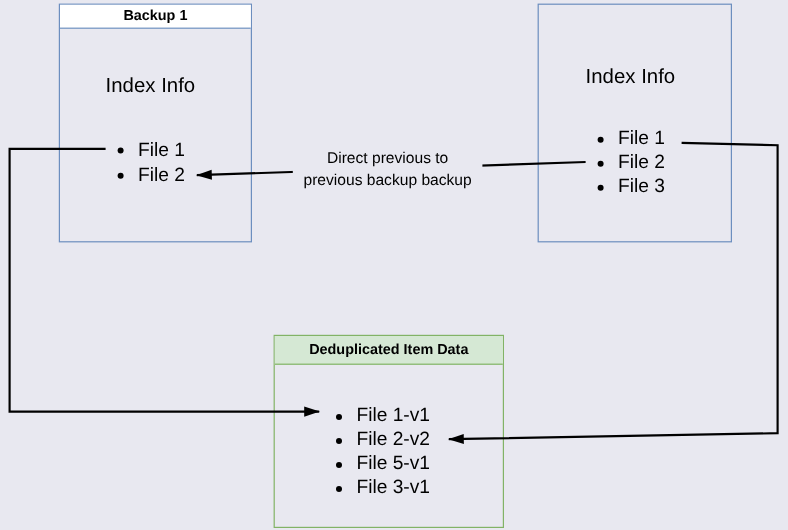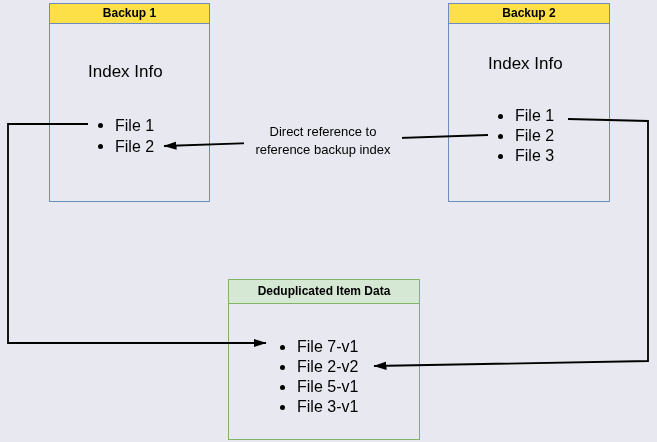--- a/index.html
+++ b/index.html
@@ -24,21 +24,21 @@
   .node-header {
     box-sizing: border-box;
     border-bottom: 1.5px solid;
     border-color: inherit;
     font-weight: bold;
     font-size: 12px;
     text-align: center;
     overflow: hidden;
     white-space: nowrap;
   }
-  .blue  .node-header { background: #fde047; border-bottom-color: #6c8ebf; height: 20px; line-height: 19px; }
+  .blue  .node-header { background: #ffffff; border-bottom-color: #6c8ebf; height: 20px; line-height: 19px; }
   .green .node-header { background: #d5e8d4; border-bottom-color: #82b366; height: 24px; line-height: 23px; }
   .subtitle {
     position: absolute;
     font-size: 17px;
     line-height: 20px;
     white-space: nowrap;
     margin-left: 12px;
   }
   ul.filelist {
     position: absolute;
@@ -98,21 +98,20 @@
         <span>File 1</span>
       </li>
       <li>
         <span class="bullet"></span>
         <span>File 2</span>
       </li>
     </ul>
   </div>
 
   <div class="node blue b2" style="left:448px; top:3px; width:162px; height:199px;">
-    <div class="node-header">Backup 2</div>
     <div class="subtitle" style="left:27px; top:50px;">Index Info</div>
     <ul class="filelist" style="left:49px; top:102px;">
       <li>
         <span class="bullet"></span>
         <span>File 1</span>
       </li>
       <li>
         <span class="bullet"></span>
         <span>File 2</span>
       </li>
@@ -121,21 +120,21 @@
         <span>File 3</span>
       </li>
     </ul>
   </div>
 
   <div class="node green dd" style="left:228px; top:279px; width:192px; height:161px;">
     <div class="node-header">Deduplicated Item Data</div>
     <ul class="filelist" style="left:51px; top:57px;">
       <li>
         <span class="bullet"></span>
-        <span>File 7-v1</span>
+        <span>File 1-v1</span>
       </li>
       <li>
         <span class="bullet"></span>
         <span>File 2-v2</span>
       </li>
       <li>
         <span class="bullet"></span>
         <span>File 5-v1</span>
       </li>
       <li>
@@ -153,17 +152,17 @@
     </defs>
 
     <path d="M 88 124 L 8 124 L 8 343 L 266 343" fill="none" stroke="#000" stroke-width="1.8" marker-end="url(#arrow)"></path>
 
     <path d="M 568 119 L 648 121 L 648 361 L 374 366" fill="none" stroke="#000" stroke-width="1.8" marker-end="url(#arrow)"></path>
 
     <path d="M 488 135 L 164 146" fill="none" stroke="#000" stroke-width="1.8" marker-end="url(#arrow)"></path>
   </svg>
 
   <div class="edge-label">
-    <div>Direct reference to</div>
-    <div>reference backup index</div>
+    <div>Direct previous to</div>
+    <div>previous backup backup</div>
   </div>
 
 </div>
 
 </body></html>

